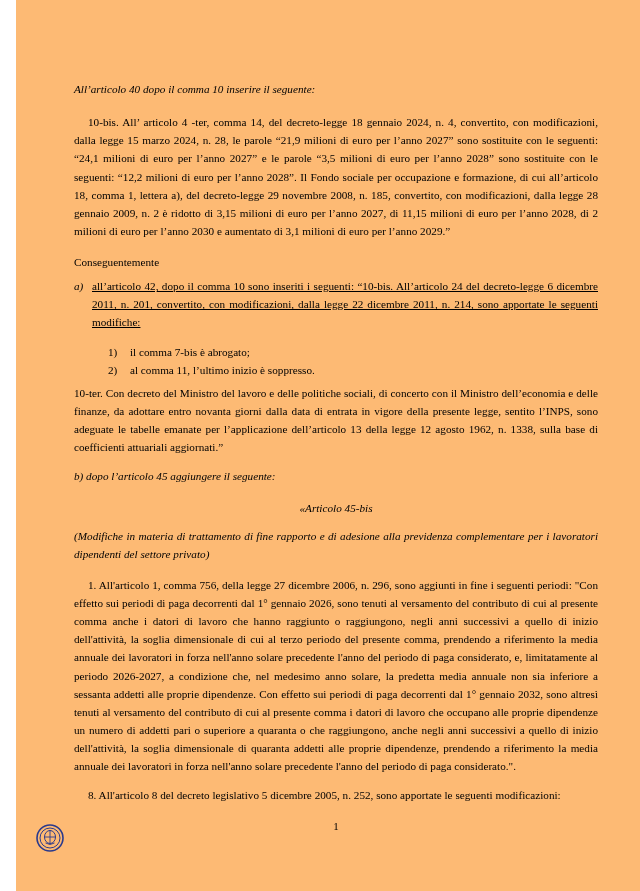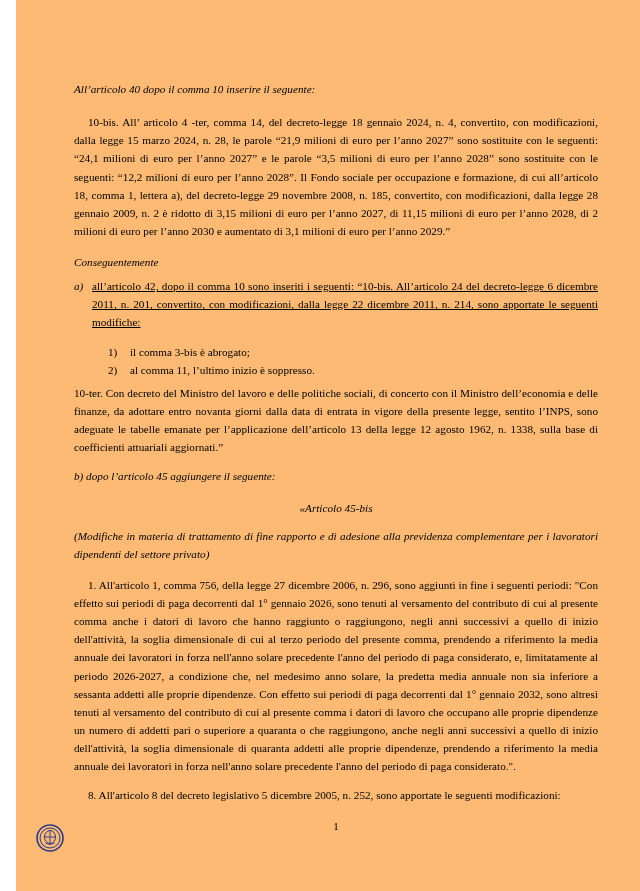--- a/index.html
+++ b/index.html
@@ -37,21 +37,20 @@
   p {
     margin: 0 0 11px 0;
     font-size: 11.2px;
     line-height: 1.62;
     text-align: justify;
   }
   .italic { font-style: italic; }
   .indent { text-indent: 14px; }
   .para-lead { margin-top: 2px; }
   .conseguentemente {
-    font-style: italic;
     font-size: 11.2px;
     margin: 16px 0 9px 0;
   }
   .list-a {
     display: flex;
     margin: 0 0 11px 0;
   }
   .list-a .marker {
     width: 18px;
     flex: 0 0 18px;
@@ -126,21 +125,21 @@
     <div class="conseguentemente">Conseguentemente</div>
 
     <div class="list-a">
       <div class="marker">a)</div>
       <div class="body">all’articolo 42, dopo il comma 10 sono inseriti i seguenti: “10-bis. All’articolo 24 del decreto-legge 6 dicembre 2011, n. 201, convertito, con modificazioni, dalla legge 22 dicembre 2011, n. 214, sono apportate le seguenti modifiche:</div>
     </div>
 
     <div class="sublist">
       <div class="sublist-row">
         <span class="num">1)</span>
-        <span>il comma 3-bis è abrogato;</span>
+        <span>il comma 7-bis è abrogato;</span>
       </div>
       <div class="sublist-row">
         <span class="num">2)</span>
         <span>al comma 11, l’ultimo inizio è soppresso.</span>
       </div>
     </div>
 
     <p class="para-lead">10-ter. Con decreto del Ministro del lavoro e delle politiche sociali, di concerto con il Ministro dell’economia e delle finanze, da adottare entro novanta giorni dalla data di entrata in vigore della presente legge, sentito l’INPS, sono adeguate le tabelle emanate per l’applicazione dell’articolo 13 della legge 12 agosto 1962, n. 1338, sulla base di coefficienti attuariali aggiornati.”</p>
 
     <p class="italic">b) dopo l’articolo 45 aggiungere il seguente:</p>

